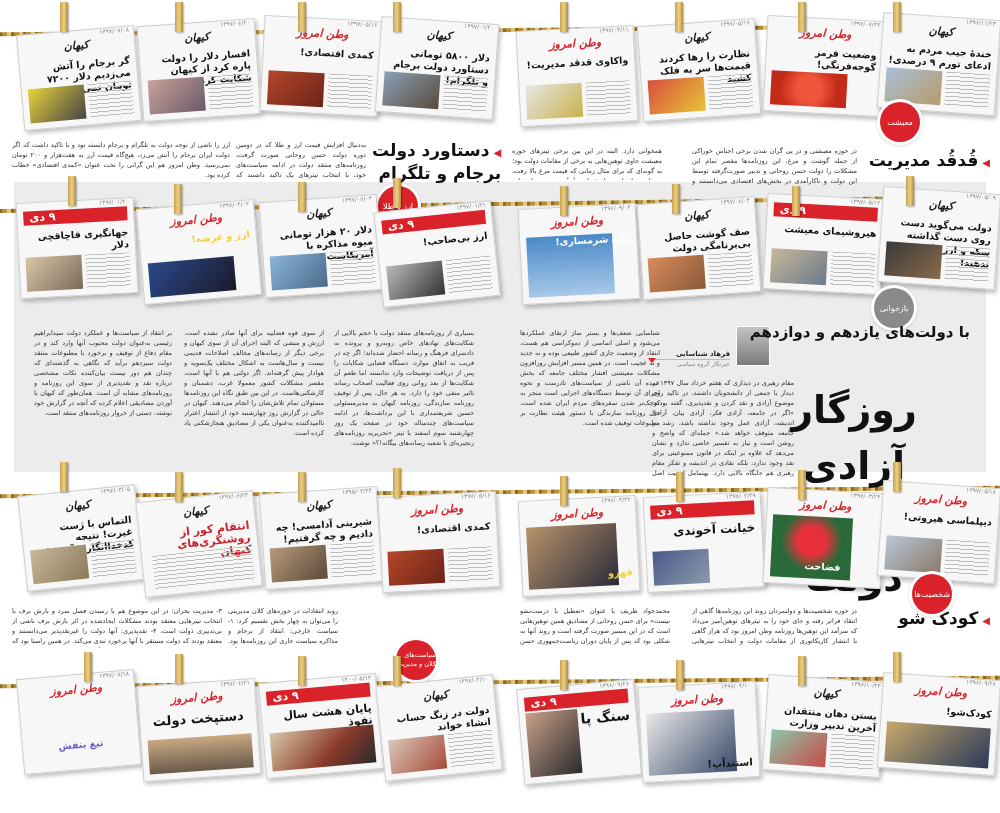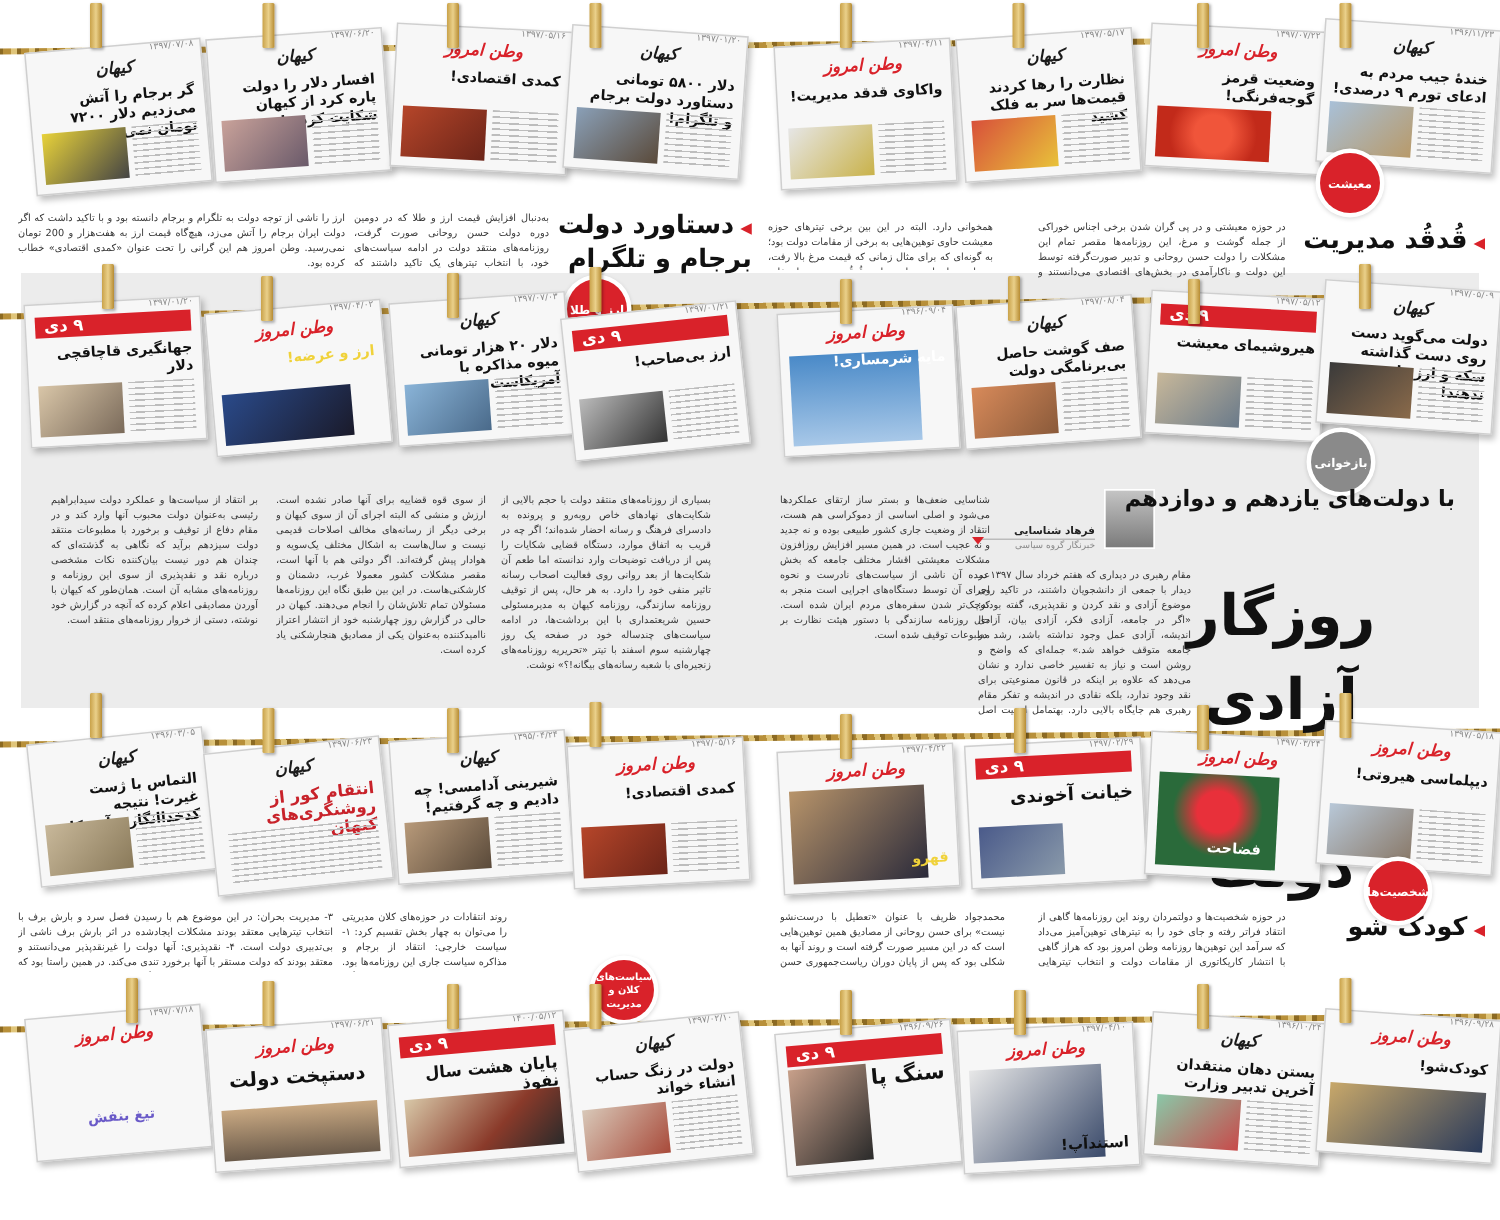--- a/index.html
+++ b/index.html
@@ -30,21 +30,21 @@
     background: repeating-linear-gradient(180deg, #bdbdbd 0 1px, transparent 1px 4px); }
   .paper .date { position: absolute; top: -1px; right: 4px; font-size: 6px; color: #888; }
 
   .pin { position: absolute; width: 8px; height: 30px; background: linear-gradient(90deg,#c9a24a,#ead08a,#b78c33);
     border-radius: 1px; box-shadow: 1px 1px 2px rgba(0,0,0,0.3); z-index: 5; }
 
   
   .sec-title { position: absolute; font-weight: bold; color: #111; font-size: 17px; line-height: 20px; text-align: right; white-space: nowrap; }
   .sec-title .marker { color: #d9222a; font-size: 10px; margin-left: 4px; }
   .badge { position: absolute; width: 40px; height: 40px; border-radius: 50%; background: #d9222a; color: #fff;
-    font-size: 8px; font-weight: bold; display: flex; align-items: center; justify-content: center; text-align: center;
+    font-size: 8px; font-weight: normal; display: flex; align-items: center; justify-content: center; 
     box-shadow: 0 0 0 3px #fff, 0 1px 3px 3px rgba(0,0,0,0.15); line-height: 9px; }
   .badge.gray { background: #8a8a8a; }
 
   .body-text { position: absolute; font-size: 6.5px; line-height: 10px; color: #333; text-align: justify; direction: rtl; overflow: hidden; }
 
   
   .feature-kicker { position: absolute; right: 30px; top: 322px; font-size: 15px; font-weight: bold; color: #111; line-height: 20px; text-align: right; width: 230px; }
   .feature-title { position: absolute; right: 26px; top: 382px; font-size: 38px; font-weight: bold; color: #111; line-height: 56px; text-align: center; width: 240px; }
   .author-box { position: absolute; left: 650px; top: 326px; width: 120px; height: 40px; }
   .author-photo { position: absolute; right: 0; top: 0; width: 34px; height: 40px; background: linear-gradient(#c4c4c4,#7b7b7b); border: 1px solid #fff; }
@@ -123,21 +123,21 @@
 
   <div class="pin" style="left:60px; top:2px;"></div>
   <div class="pin" style="left:175px; top:2px;"></div>
   <div class="pin" style="left:298px; top:2px;"></div>
   <div class="pin" style="left:393px; top:2px;"></div>
   <div class="pin" style="left:560px; top:2px;"></div>
   <div class="pin" style="left:675px; top:2px;"></div>
   <div class="pin" style="left:798px; top:2px;"></div>
   <div class="pin" style="left:893px; top:2px;"></div>
 
-  <div class="body-text" style="left:12px; top:140px; width:218px; height:40px;">ارز را ناشی از توجه دولت به تلگرام و برجام دانسته بود و با تاکید داشت که اگر دولت ایران برجام را آتش می‌زد، هیچ‌گاه قیمت ارز به هفت‌هزار و 200 تومان نمی‌رسید. وطن امروز هم این گرانی را تحت عنوان «کمدی اقتصادی» خطاب کرده بود.</div>
+  <div class="body-text" style="left:12px; top:140px; width:218px; height:40px;">ارز را ناشی از توجه دولت به تلگرام و برجام دانسته بود و با تاکید داشت که اگر دولت ایران برجام را آتش می‌زد، هیچ‌گاه قیمت ارز به هفت‌هزار و ۲۰۰ تومان نمی‌رسید. وطن امروز هم این گرانی را تحت عنوان «کمدی اقتصادی» خطاب کرده بود.</div>
   <div class="body-text" style="left:236px; top:140px; width:130px; height:40px;">به‌دنبال افزایش قیمت ارز و طلا که در دومین دوره دولت حسن روحانی صورت گرفت، روزنامه‌های منتقد دولت در ادامه سیاست‌های خود، با انتخاب تیترهای یک تاکید داشتند که مقصر وضع کنونی ارز و طلا و افزایش قیمت‌ها، دولت حسن روحانی و سیاست‌های اعمال‌شده است. برای مثال روزنامه کیهان افزایش قیمت</div>
   <div class="sec-title" style="left:372px; top:140px;">
     <span class="marker">◀</span><span>دستاورد دولت</span><br><span>برجام و تلگرام</span>
   </div>
   <div class="badge" style="left:378px; top:186px;">ارز و طلا</div>
 
   <div class="body-text" style="left:512px; top:146px; width:150px; height:34px;">همخوانی دارد. البته در این بین برخی تیترهای حوزه معیشت حاوی توهین‌هایی به برخی از مقامات دولت بود؛ به گونه‌ای که برای مثال زمانی که قیمت مرغ بالا رفت، روزنامه وطن امروز از عنوان «قُدقُد مدیریت» استفاده کرد.</div>
   <div class="body-text" style="left:692px; top:146px; width:165px; height:40px;">در حوزه معیشتی و در پی گران شدن برخی اجناس خوراکی از جمله گوشت و مرغ، این روزنامه‌ها مقصر تمام این مشکلات را دولت حسن روحانی و تدبیر صورت‌گرفته توسط این دولت و ناکارآمدی در بخش‌های اقتصادی می‌دانستند و معتقد بودند تورم اعلام‌شده توسط دولت با جیب مردم و واقعیت‌های جامعه</div>
   <div class="sec-title" style="right:10px; top:150px;">
     <span class="marker">◀</span><span>قُدقُد مدیریت</span>

